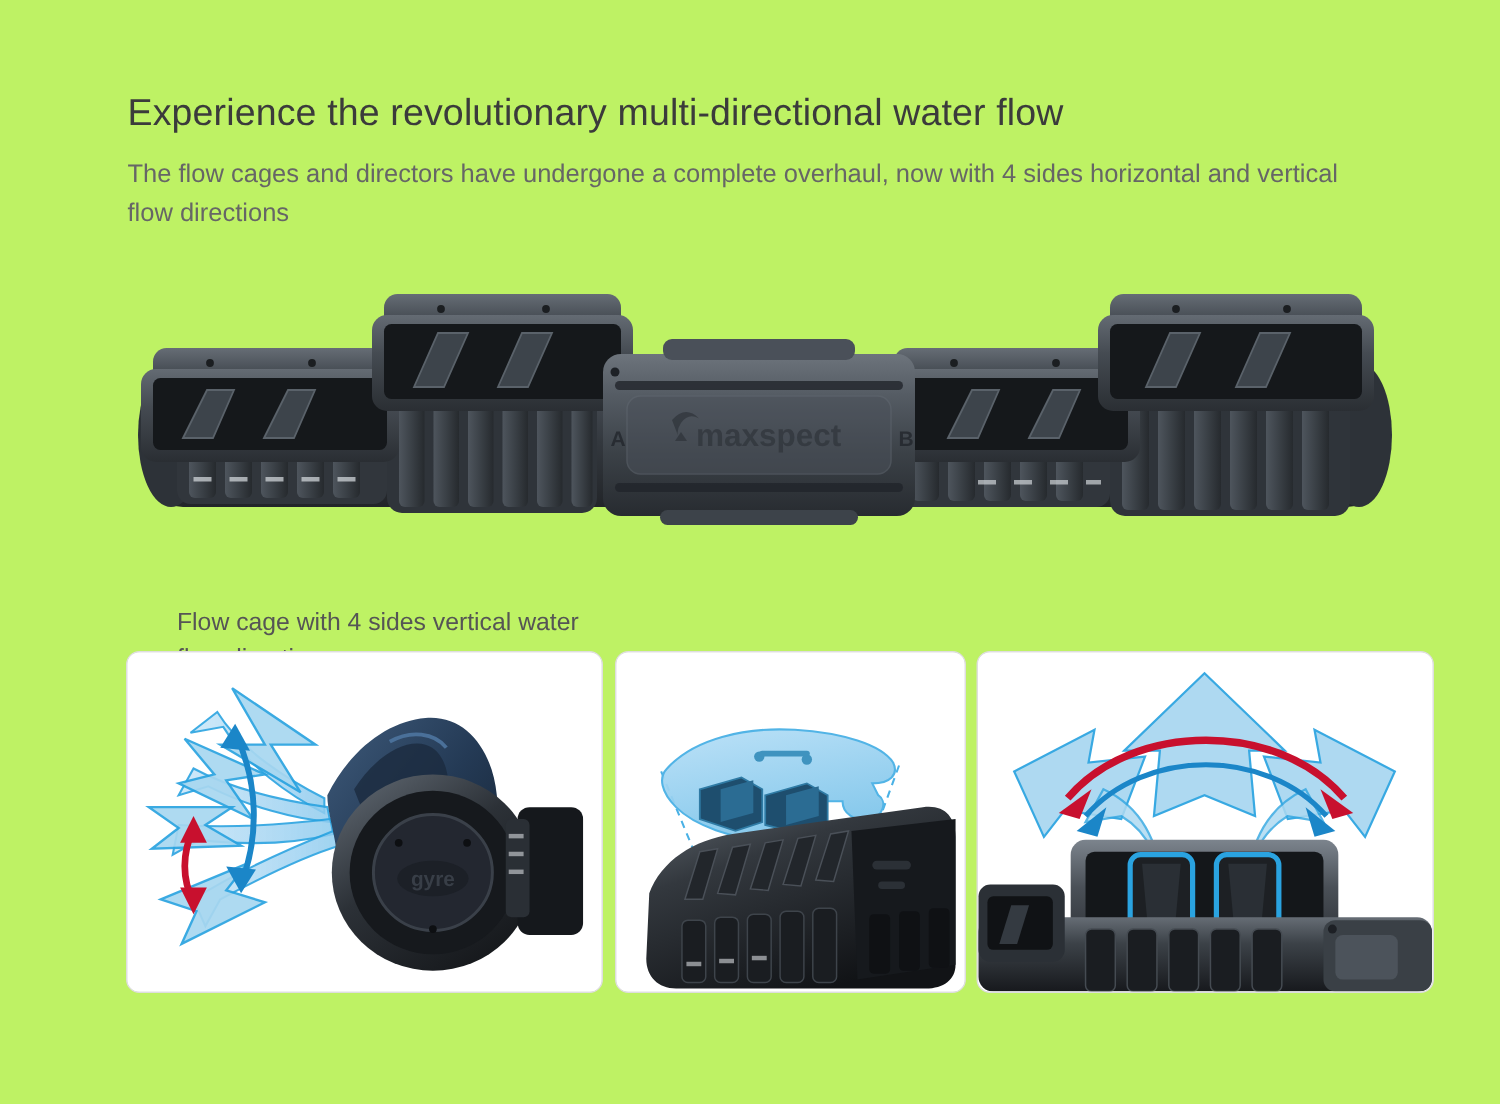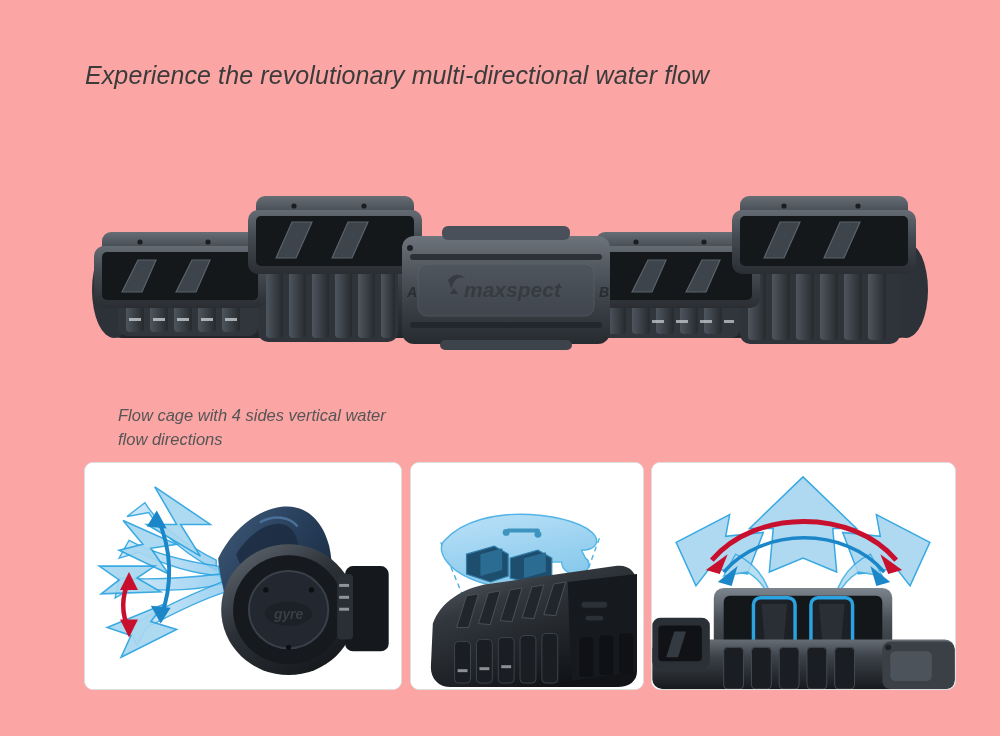--- a/index.html
+++ b/index.html
@@ -12,22 +12,21 @@
     width: 1000px;
     height: 736px;
     overflow: hidden;
     font-family: "Liberation Sans", sans-serif;
     position: relative;
   }
 
   .page {
     position: absolute;
     inset: 0;
-    background: #fca5a5;
-    font-style: italic;
+    background: #bef264;
   }
 
   
   .header {
     position: absolute;
     left: 85px;
     top: 60px;
     width: 860px;
   }
   .headline {
@@ -74,21 +73,21 @@
     top: 0;
   }
   .caption.c1 { left: 5px;   width: 300px; }
   .caption.c2 { left: 325px; width: 240px; }
   .caption.c3 { left: 563px; width: 310px; }
 
   
   .cards {
     position: absolute;
     left: 84px;
-    top: 462px;
+    top: 434px;
     width: 872px;
     height: 228px;
     padding-left: 32px;
   }
   .card {
     position: absolute;
     top: 0;
     height: 228px;
     background: #ffffff;
     border: 1px solid #dedede;
@@ -101,20 +100,21 @@
   .card.k3 { left: 567px; width: 305px; }
   .card svg { display: block; width: 100%; height: 100%; }
 </style>
 </head>
 <body>
 
 <div class="page">
 
   <div class="header">
     <h1 class="headline">Experience the revolutionary multi-directional water flow</h1>
+    <p class="subhead">The flow cages and directors have undergone a complete overhaul, now with 4 sides horizontal and vertical flow directions</p>
   </div>
 
   <div class="hero">
     <svg viewBox="0 0 860 200" xmlns="http://www.w3.org/2000/svg" role="img">
       <defs>
         <linearGradient id="bodyG" x1="0" y1="0" x2="0" y2="1">
           <stop offset="0" stop-color="#5c636b"></stop>
           <stop offset="0.18" stop-color="#474d55"></stop>
           <stop offset="0.55" stop-color="#33383e"></stop>
           <stop offset="1" stop-color="#222529"></stop>

